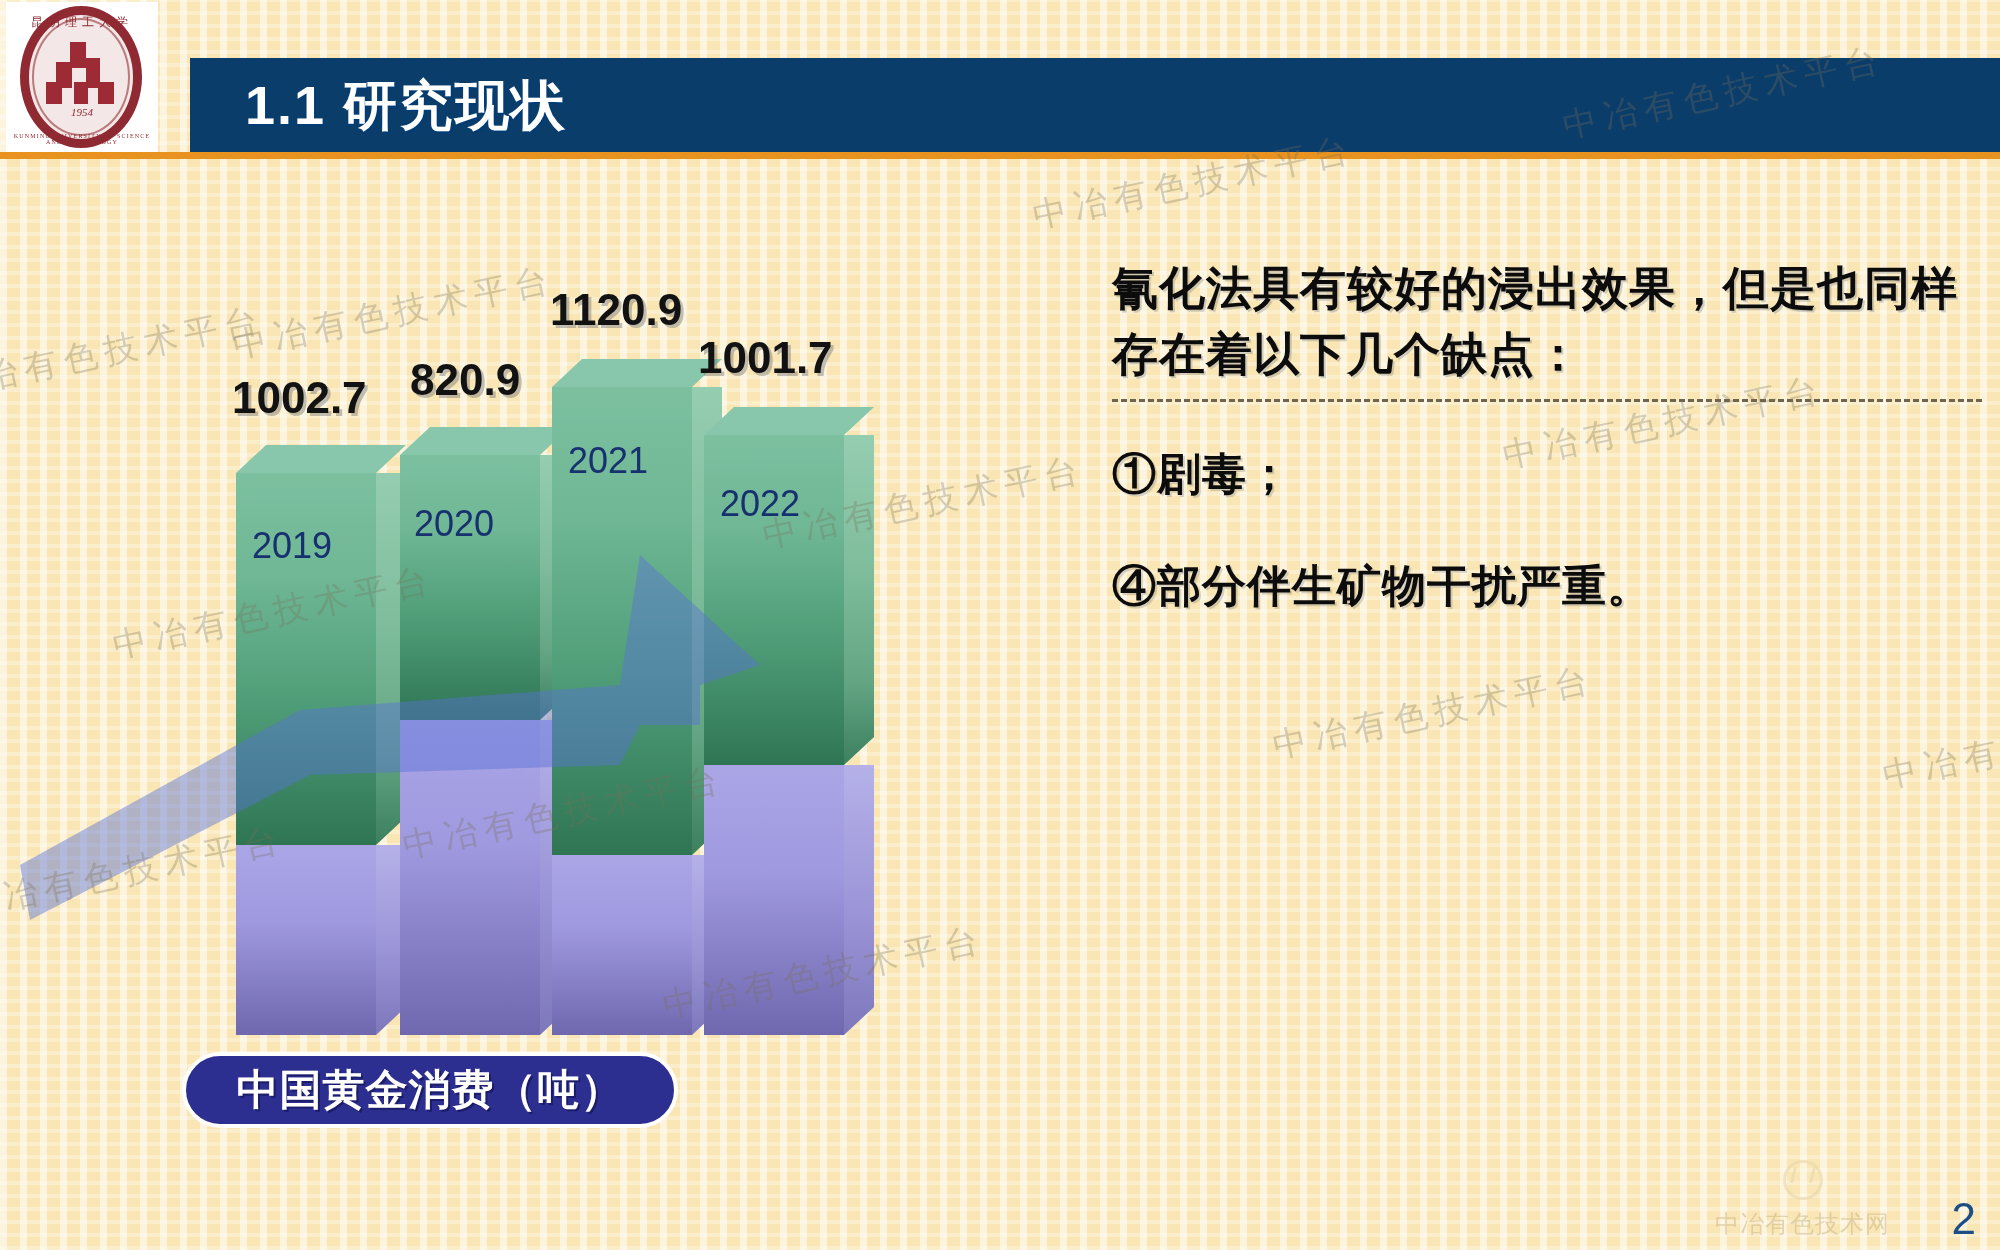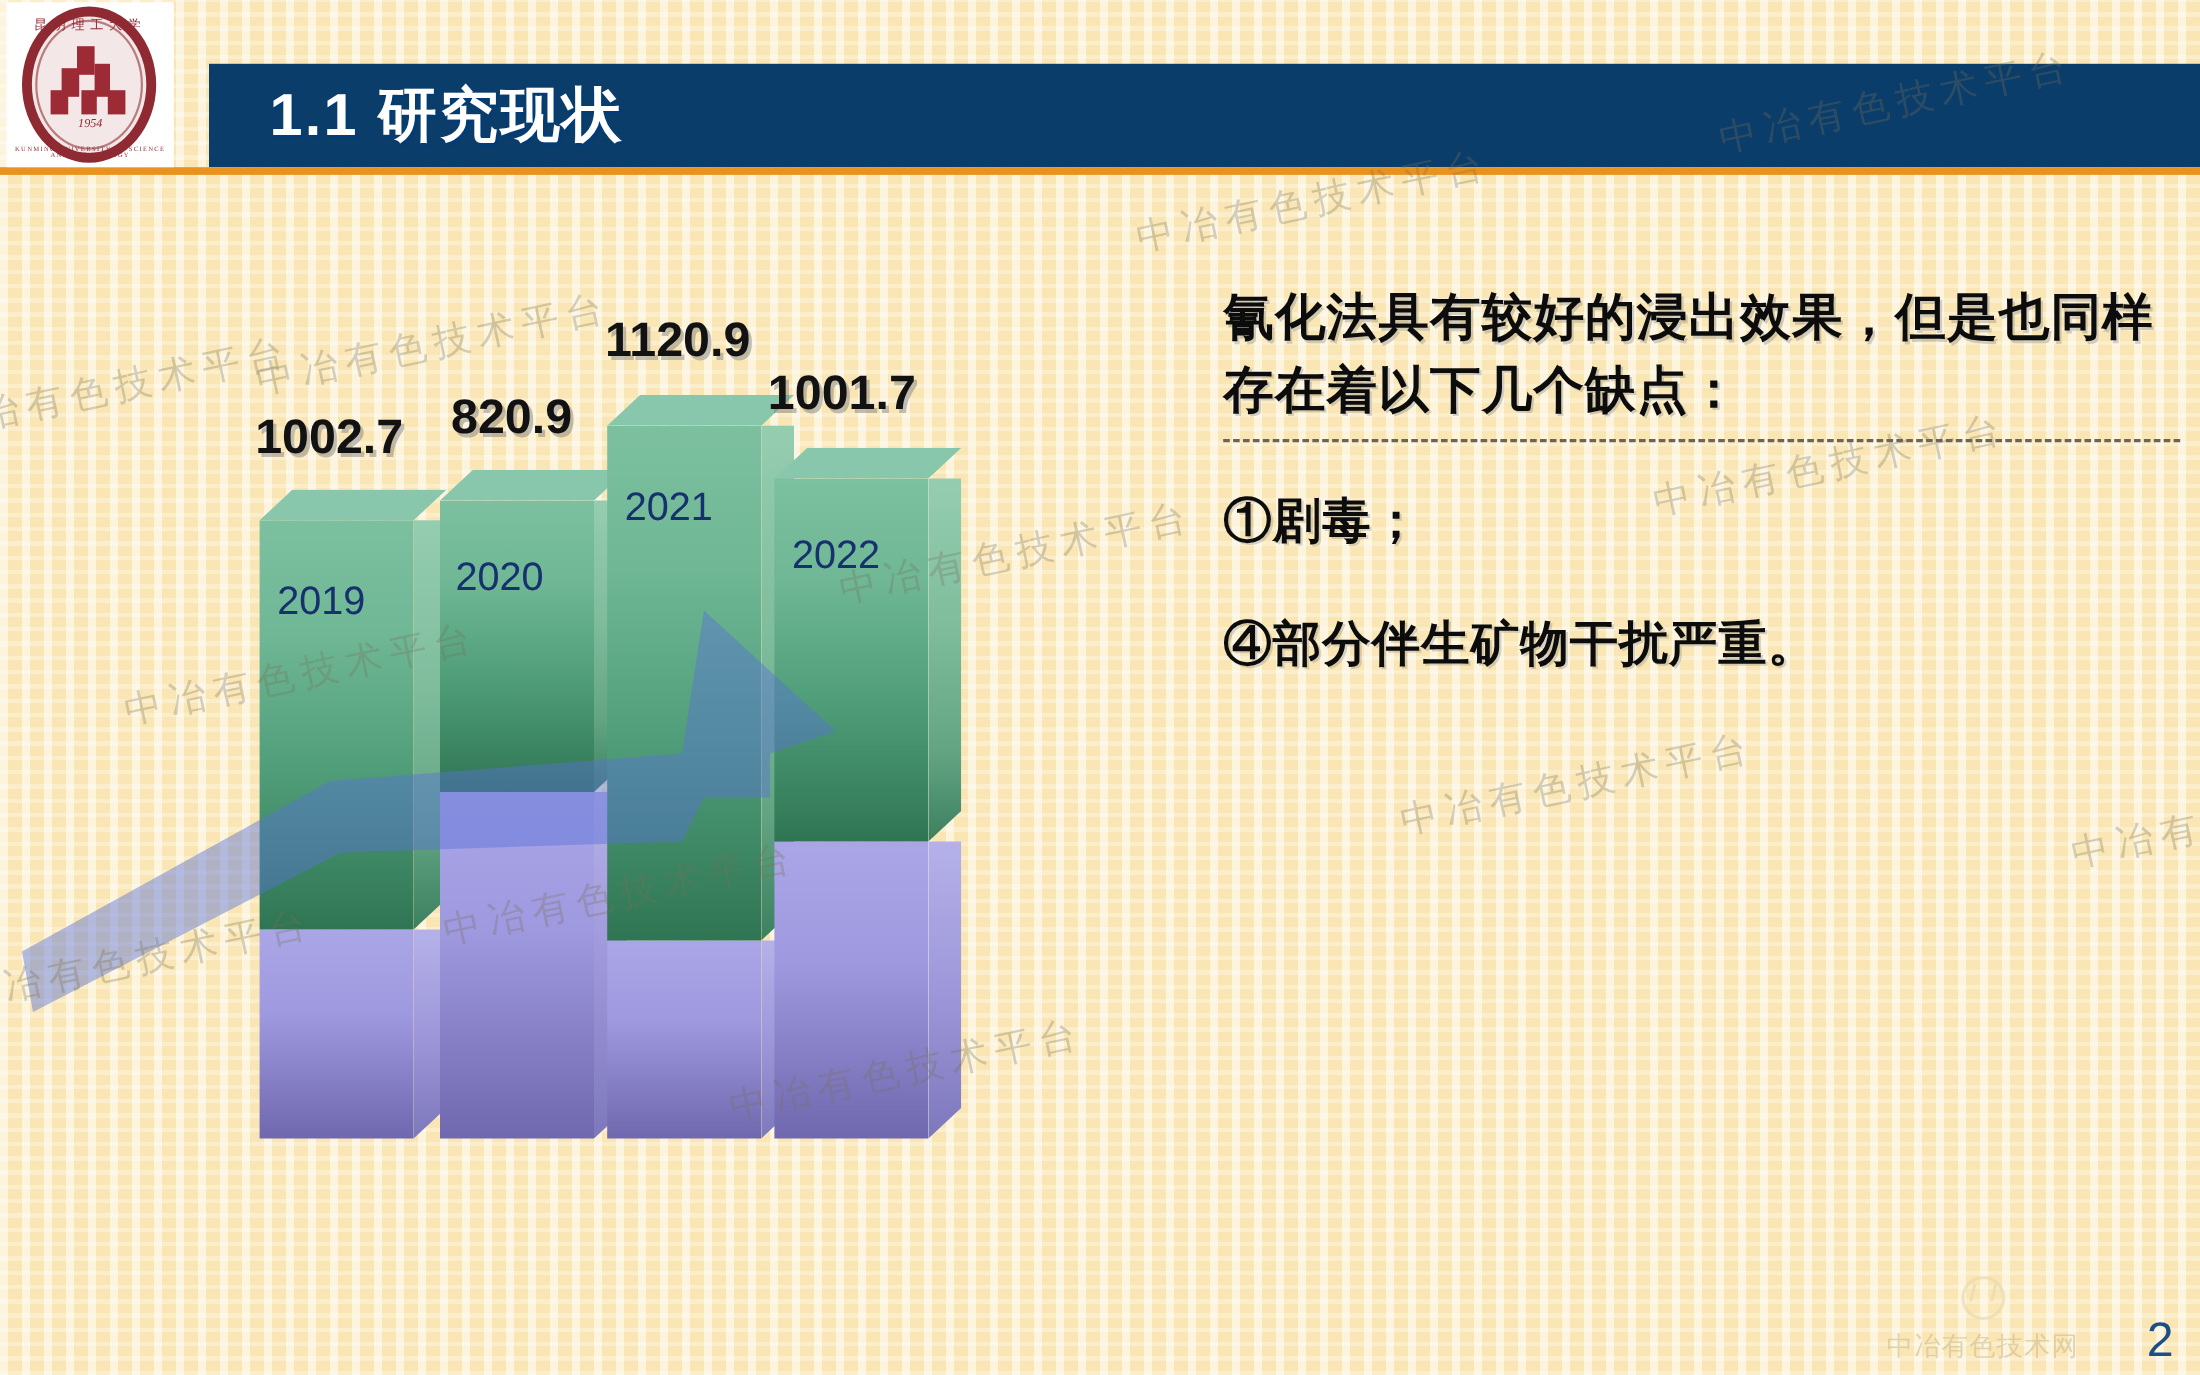--- a/index.html
+++ b/index.html
@@ -345,20 +345,23 @@
   </div>
 
   <div id="arrow-layer">
     <svg width="900" height="880" viewBox="0 0 900 880">
       <g opacity="0.45">
         <path d="M 20 700 L 300 545 L 620 520 L 640 390 L 760 500 L 700 520 L 700 560 L 640 560 L 620 600 L 310 610 L 30 755 Z" fill="#5871d8" stroke="none"></path>
       </g>
     </svg>
   </div>
 
+  <div id="chart-caption">
+    <span>中国黄金消费（吨）</span>
+  </div>
 
   <div id="right-panel">
     <div id="rp-heading">氰化法具有较好的浸出效果，但是也同样存在着以下几个缺点：</div>
     <div id="rp-divider"></div>
     <div class="rp-item">①剧毒；</div>
     <div class="rp-item">④部分伴生矿物干扰严重。</div>
   </div>
 
   <div class="wm" style="left:-60px;  top:330px;">中冶有色技术平台</div>
   <div class="wm" style="left:230px;  top:290px;">中冶有色技术平台</div>

